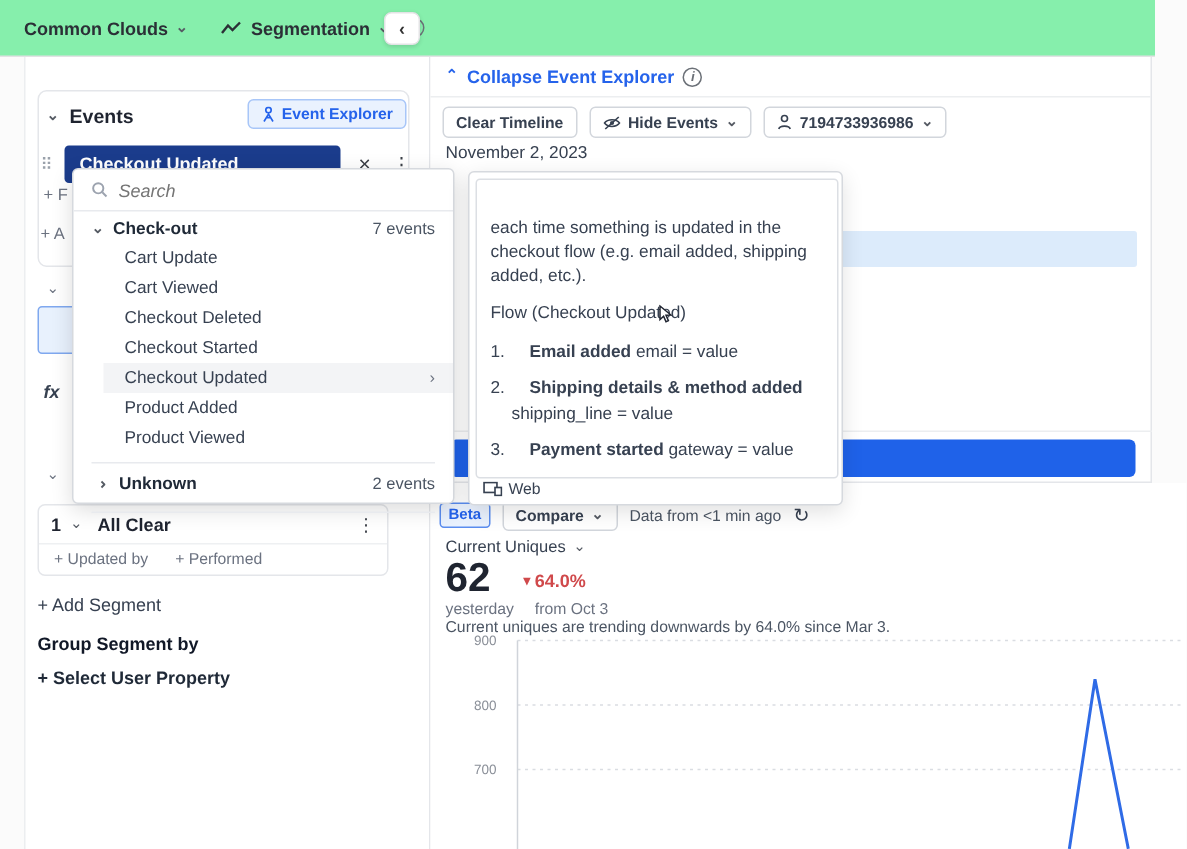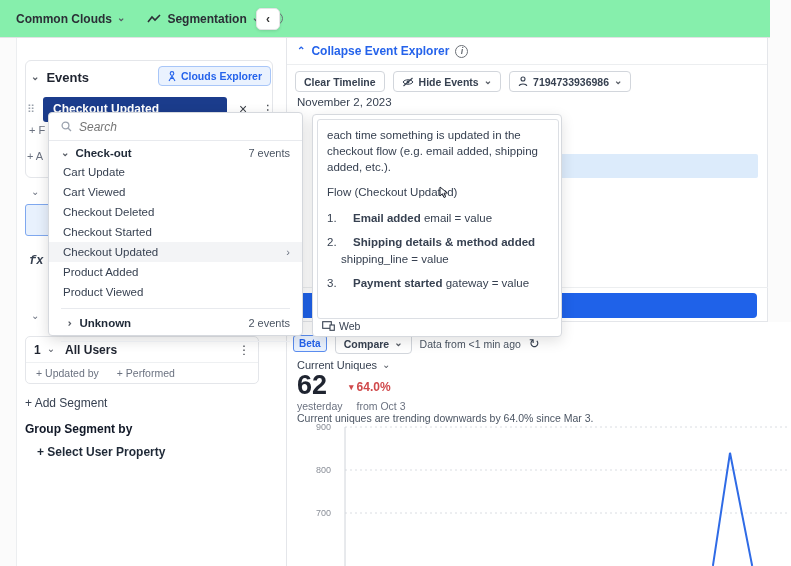--- a/index.html
+++ b/index.html
@@ -21,21 +21,21 @@
   .events-title { display:flex; align-items:center; gap:7px; font-size:13px; font-weight:bold; color:#1f2430; }
   .ee-btn { position:absolute; right:0; top:-4px; display:flex; align-items:center; gap:4px; background:#eaf2fe; border:1px solid #a8c6f8; border-radius:4px; color:#2563eb; font-size:10.5px; font-weight:bold; padding:3px 8px; cursor:pointer; }
   .event-row { position:absolute; left:10px; top:58px; width:252px; height:26px; display:flex; align-items:center; }
   .drag-handle { color:#9aa1ab; font-size:11px; letter-spacing:-1px; width:16px; cursor:grab; }
   .event-pill { width:184px; height:25px; background:#1b3c8c; border-radius:3px; color:#fff; font-size:12px; font-weight:bold; display:flex; align-items:center; padding-left:10px; cursor:pointer; }
   .row-x { margin-left:12px; font-size:14px; color:#3c4048; cursor:pointer; }
   .row-kebab { margin-left:14px; font-size:13px; color:#3c4048; cursor:pointer; }
   .frag { position:absolute; font-size:11px; color:#6b7280; }
   .frag-chev { position:absolute; font-size:10px; color:#6b7280; }
   .metric-tile { position:absolute; left:8px; top:166px; width:26px; height:32px; background:#e8f1fd; border:1px solid #7fa8ef; border-radius:3px; cursor:pointer; }
-  .fx { position:absolute; left:12px; top:216px; font-size:12px; font-style:italic; font-weight:bold; color:#374151;font-family:Liberation Mono, monospace; }
+  .fx { position:absolute; left:12px; top:216px; font-size:12px; font-style:italic; font-weight:bold; color:#374151; }
 
   .segment-card { position:absolute; left:8px; top:298px; width:234px; height:48px; border:1px solid #e4e6ea; border-radius:5px; background:#fff; }
   .seg-row1 { height:26px; display:flex; align-items:center; padding:0 8px; border-bottom:1px solid #eef0f2; }
   .seg-num { font-size:12px; font-weight:bold; margin-right:6px; }
   .seg-name { font-size:12px; font-weight:bold; margin-left:10px; }
   .seg-kebab { margin-left:auto; font-size:12px; color:#3c4048; cursor:pointer; }
   .seg-row2 { height:20px; display:flex; align-items:center; gap:18px; padding:0 10px; font-size:10.5px; color:#6b7280; }
   .link-line { position:absolute; font-size:12px; color:#374151; cursor:pointer; }
   .bold-line { position:absolute; font-size:12px; font-weight:bold; color:#111827; }
 
@@ -63,29 +63,29 @@
   .sub-row { position:absolute; left:10px; top:78px; font-size:10.5px; color:#6b7280; display:flex; gap:14px; }
   .trend-note { position:absolute; left:10px; top:90px; font-size:10.5px; color:#4b5563; }
   .chart-svg { position:absolute; left:0; top:98px; }
 
   
   .dropdown { position:absolute; left:48px; top:112px; width:255px; height:224px; background:#fff; border:1px solid #d6d9de; border-radius:4px; box-shadow:0 4px 14px rgba(0,0,0,.14); z-index:30; }
   .dd-search { height:28px; display:flex; align-items:center; gap:7px; padding:0 12px; border-bottom:1px solid #e8eaee; }
   .dd-search input { border:none; outline:none; font-size:12px; font-style:italic; color:#374151; width:190px; font-family:"Liberation Sans",sans-serif; background:transparent; }
   .dd-group { display:flex; align-items:center; padding:6px 12px 3px 12px; font-size:11.5px; font-weight:bold; color:#1f2937; }
   .dd-count { margin-left:auto; font-weight:normal; font-size:11px; color:#4b5563; }
-  .dd-item { height:20px; display:flex; align-items:center; padding:0 12px 0 14px; font-size:11.5px; color:#374151; cursor:pointer; }
+  .dd-item { height:20px; display:flex; align-items:center; padding:0 12px 0 14px; font-size:11.5px; color:#374151; cursor:pointer;margin-left:20px; }
   .dd-item.hl { background:#f3f4f6; }
   .dd-item .dd-arrow { margin-left:auto; color:#6b7280; font-size:11px; }
   .dd-sep { border-top:1px solid #e8eaee; margin:6px 12px 0 12px; }
   .dd-unknown { display:flex; align-items:center; padding:8px 12px 6px 14px; font-size:11.5px; font-weight:bold; color:#1f2937; cursor:pointer; }
 
   
   .tooltip { position:absolute; left:312px; top:114px; width:250px; height:223px; background:#fff; border:1px solid #d6d9de; border-radius:4px; box-shadow:0 4px 14px rgba(0,0,0,.12); z-index:40; }
-  .tt-inner { position:absolute; left:4px; top:4px; width:242px; height:200px; border:1px solid #dcdfe4; border-radius:3px; padding:7px 9px; font-size:11.5px; color:#374151; line-height:1.4; overflow:hidden; }
+  .tt-inner { position:absolute; left:4px; top:4px; width:242px; height:200px; border:1px solid #dcdfe4; border-radius:3px; padding:24px 9px; font-size:11.5px; color:#374151; line-height:1.4; overflow:hidden; }
   .tt-p { margin-bottom:9px; }
   .tt-flow { margin-bottom:10px; position:relative; }
   .tt-li { display:flex; margin-bottom:8px; }
   .tt-num { width:14px; flex:0 0 14px; }
   .tt-li b { font-weight:bold;margin-left:12px; }
   .tt-web { position:absolute; left:9px; bottom:4px; display:flex; align-items:center; gap:4px; font-size:10.5px; color:#374151; }
   .cursor-glyph { position:absolute; left:111px; top:2px; }
 
   svg.mini { display:block; }
 </style>
@@ -118,21 +118,21 @@
     <div class="events-head">
       <div class="events-title">
         <span class="chev">⌄</span>
         <span>Events</span>
       </div>
       <div class="ee-btn">
         <svg class="mini" width="10" height="11" viewBox="0 0 10 11">
             <circle cx="5" cy="2.4" r="1.8" fill="none" stroke="#2563eb" stroke-width="1.1"></circle>
             <path d="M2 10 L5 5 L8 10 M3.2 7.4 H6.8" fill="none" stroke="#2563eb" stroke-width="1.1"></path>
           </svg>
-        <span>Clouds Explorer</span>
+        <span>Event Explorer</span>
       </div>
     </div>
 
     <div class="event-row">
       <span class="drag-handle">⠿</span>
       <div class="event-pill">
         <span>Checkout Updated</span>
       </div>
       <span class="row-x">×</span>
       <span class="row-kebab">⋮</span>
@@ -143,32 +143,32 @@
 
     <span class="frag-chev" style="left:14px; top:148px;">⌄</span>
     <div class="metric-tile"></div>
     <span class="fx">fx</span>
     <span class="frag-chev" style="left:14px; top:272px;">⌄</span>
 
     <div class="segment-card">
       <div class="seg-row1">
         <span class="seg-num">1</span>
         <span class="chev">⌄</span>
-        <span class="seg-name">All Users</span>
+        <span class="seg-name">All Clear</span>
         <span class="seg-kebab">⋮</span>
       </div>
       <div class="seg-row2">
         <span>+ Updated by</span>
         <span>+ Performed</span>
       </div>
     </div>
 
     <span class="link-line" style="left:8px; top:358px;">+ Add Segment</span>
     <span class="bold-line" style="left:8px; top:384px;">Group Segment by</span>
-    <span class="bold-line" style="left:20px; top:407px; color:#1f2937;">+ Select User Property</span>
+    <span class="bold-line" style="left:8px; top:407px; color:#1f2937;">+ Select User Property</span>
   </div>
 
   <div class="right-panel">
     <div class="ee-header">
       <div class="ee-link">
         <span class="chev" style="color:#2563eb;">⌃</span>
         <span>Collapse Event Explorer</span>
       </div>
       <div class="info-circle">i</div>
     </div>

